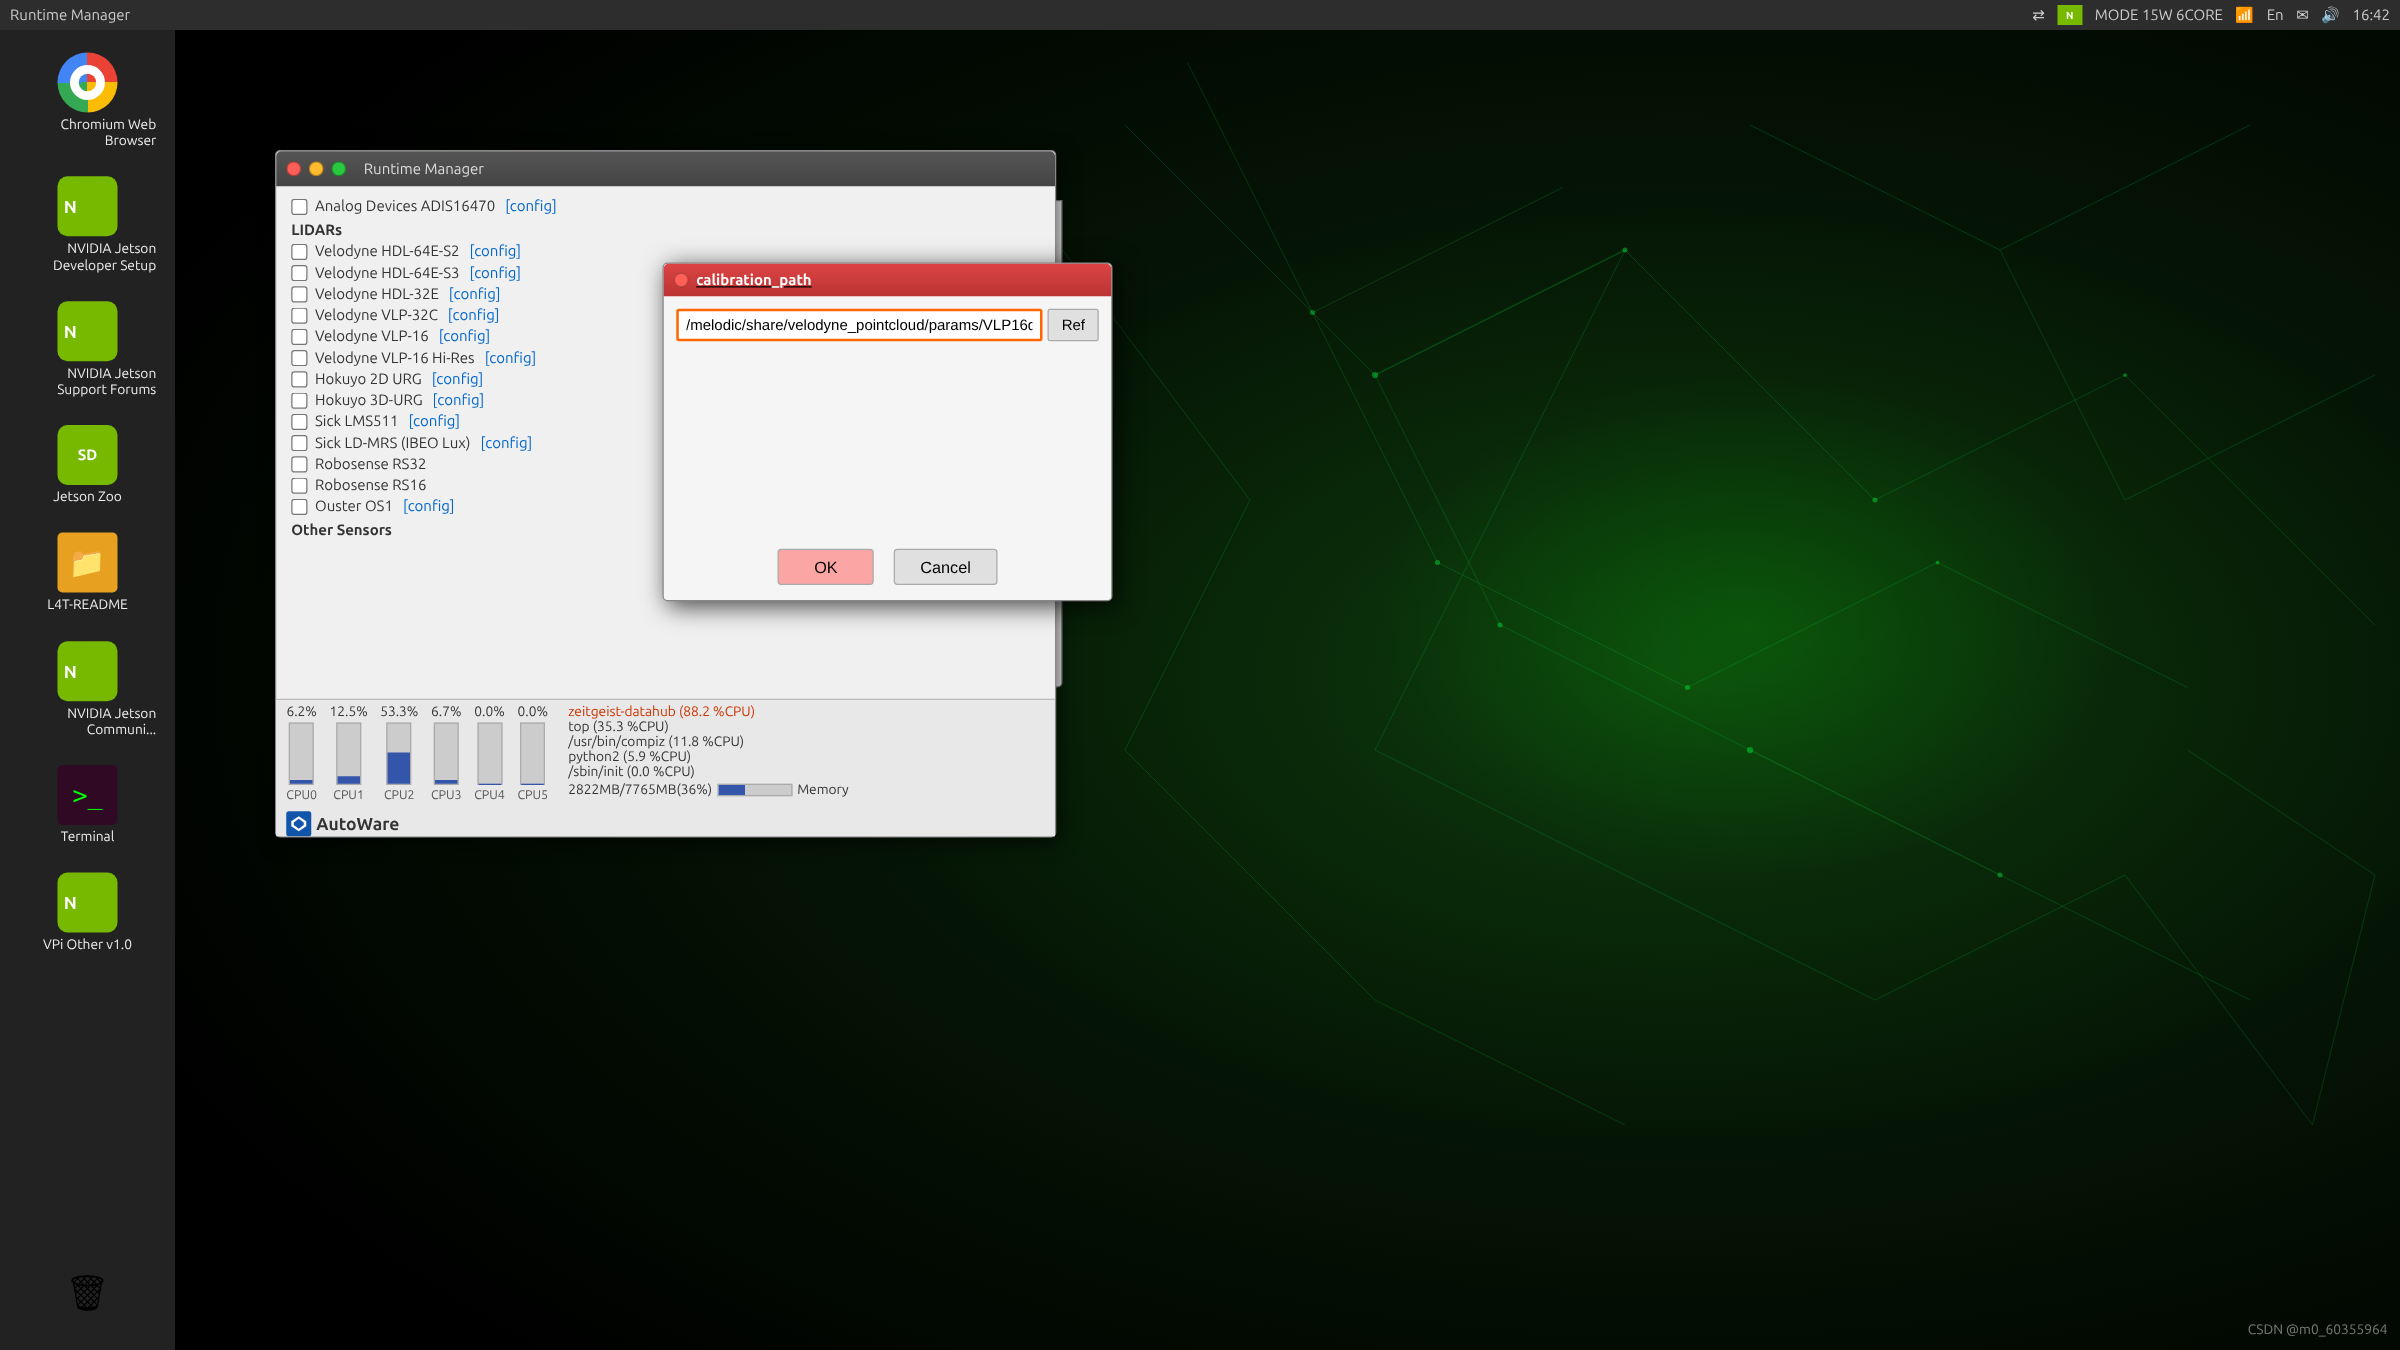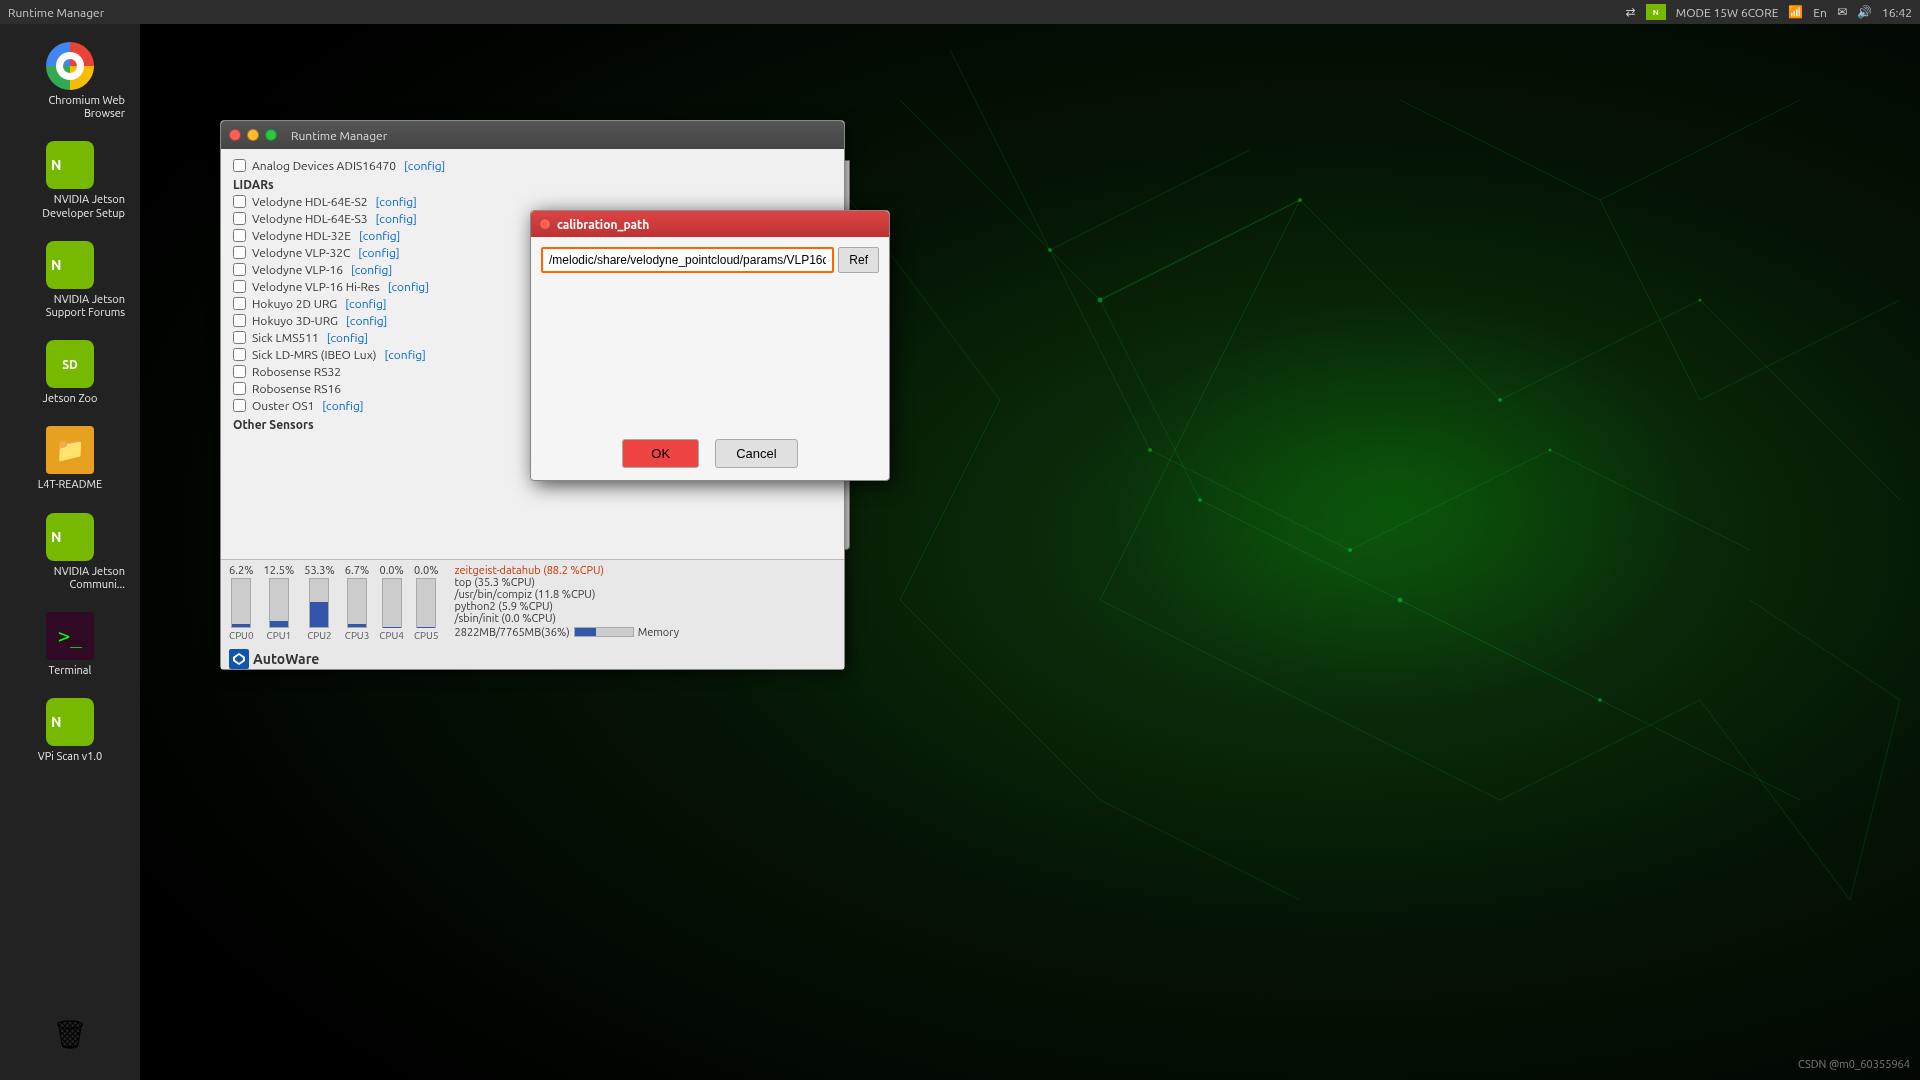--- a/index.html
+++ b/index.html
@@ -304,20 +304,21 @@
     }
 
     .dialog-titlebar {
       height: 26px;
       background: linear-gradient(to bottom, #d44, #b33);
       border-radius: 4px 4px 0 0;
       display: flex;
       align-items: center;
       padding: 0 8px;
       gap: 6px;
+      text-decoration: underline;
     }
 
     .dialog-title-text {
       color: #fff;
       font-size: 12px;
       font-weight: bold;
     }
 
     .dialog-content {
       padding: 10px;
@@ -354,21 +355,21 @@
 
     .dialog-buttons {
       display: flex;
       justify-content: center;
       gap: 16px;
       padding: 8px 10px 12px;
     }
 
     .dialog-ok-btn {
       padding: 6px 28px;
-      background: #ef4444;
+      background: #fca5a5;
       border: 1px solid #aaa;
       border-radius: 3px;
       cursor: pointer;
       font-size: 13px;
       text-align: right;
     }
 
     .dialog-cancel-btn {
       padding: 6px 20px;
       background: #e0e0e0;
@@ -597,21 +598,21 @@
     </div>
     <span class="sidebar-label">Terminal</span>
   </div>
 
   <div class="sidebar-item">
     <div class="sidebar-icon nvidia-bg" style="border-radius:8px;">
       <svg width="40" height="20" viewBox="0 0 80 40">
           <text x="2" y="30" font-size="28" fill="white" font-weight="bold">N</text>
         </svg>
     </div>
-    <span class="sidebar-label">VPi Scan v1.0</span>
+    <span class="sidebar-label">VPi Other v1.0</span>
   </div>
 
   <div class="sidebar-item" style="margin-top:auto;">
     <div class="sidebar-icon" style="font-size:28px;">🗑</div>
   </div>
 </div>
 
 <div class="runtime-window">
   <div class="window-titlebar">
     <div class="window-btn btn-close"></div>

